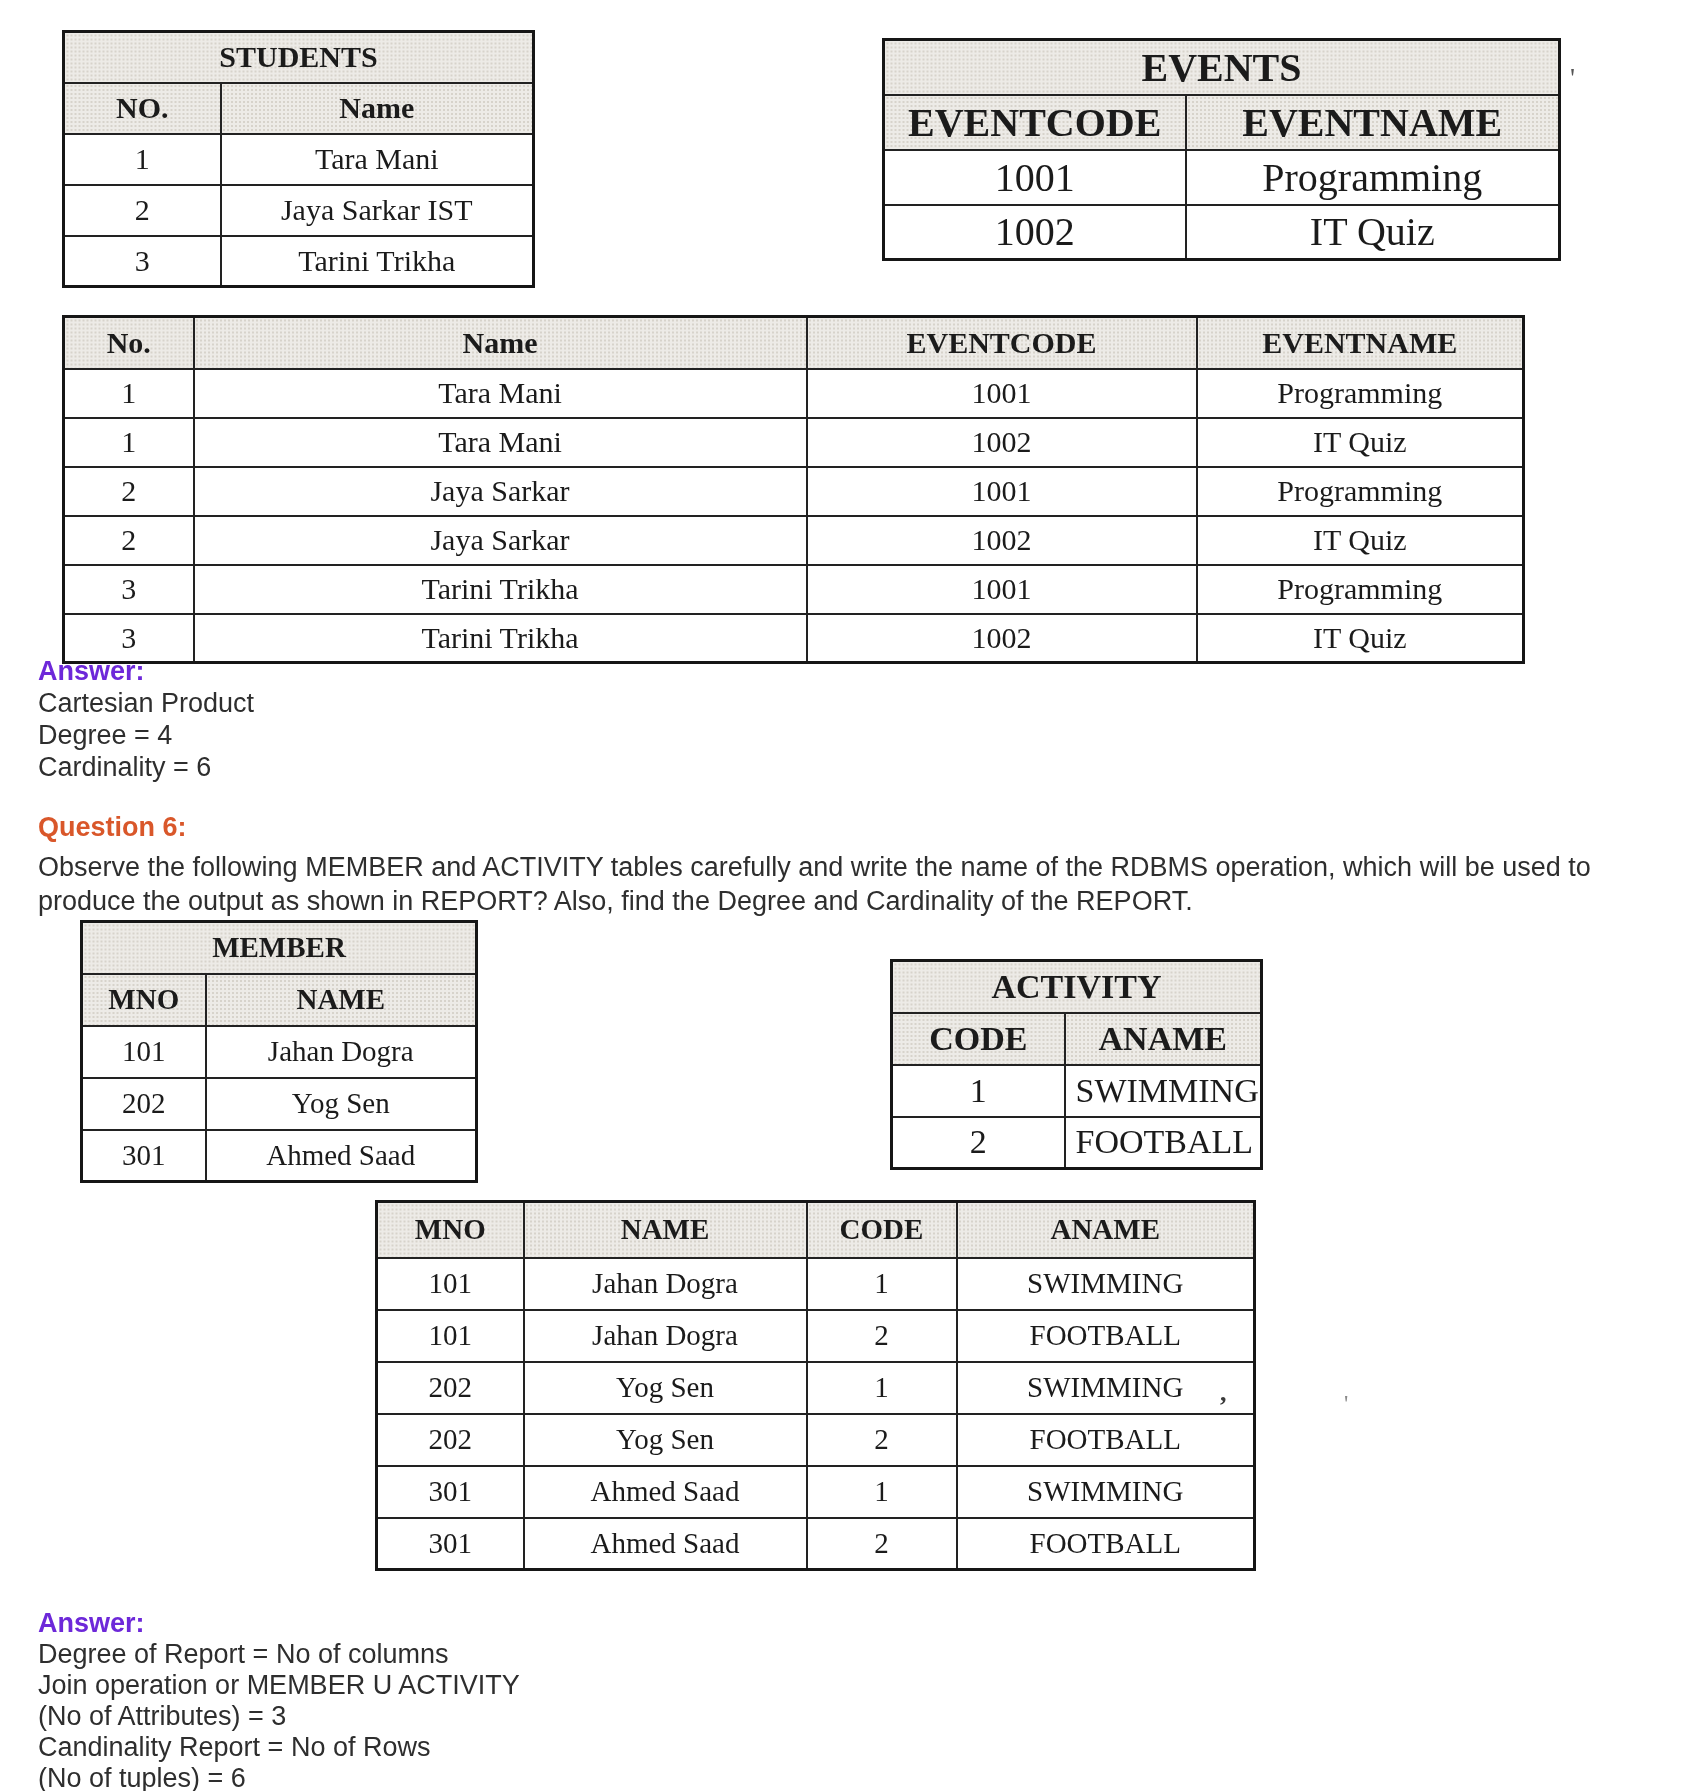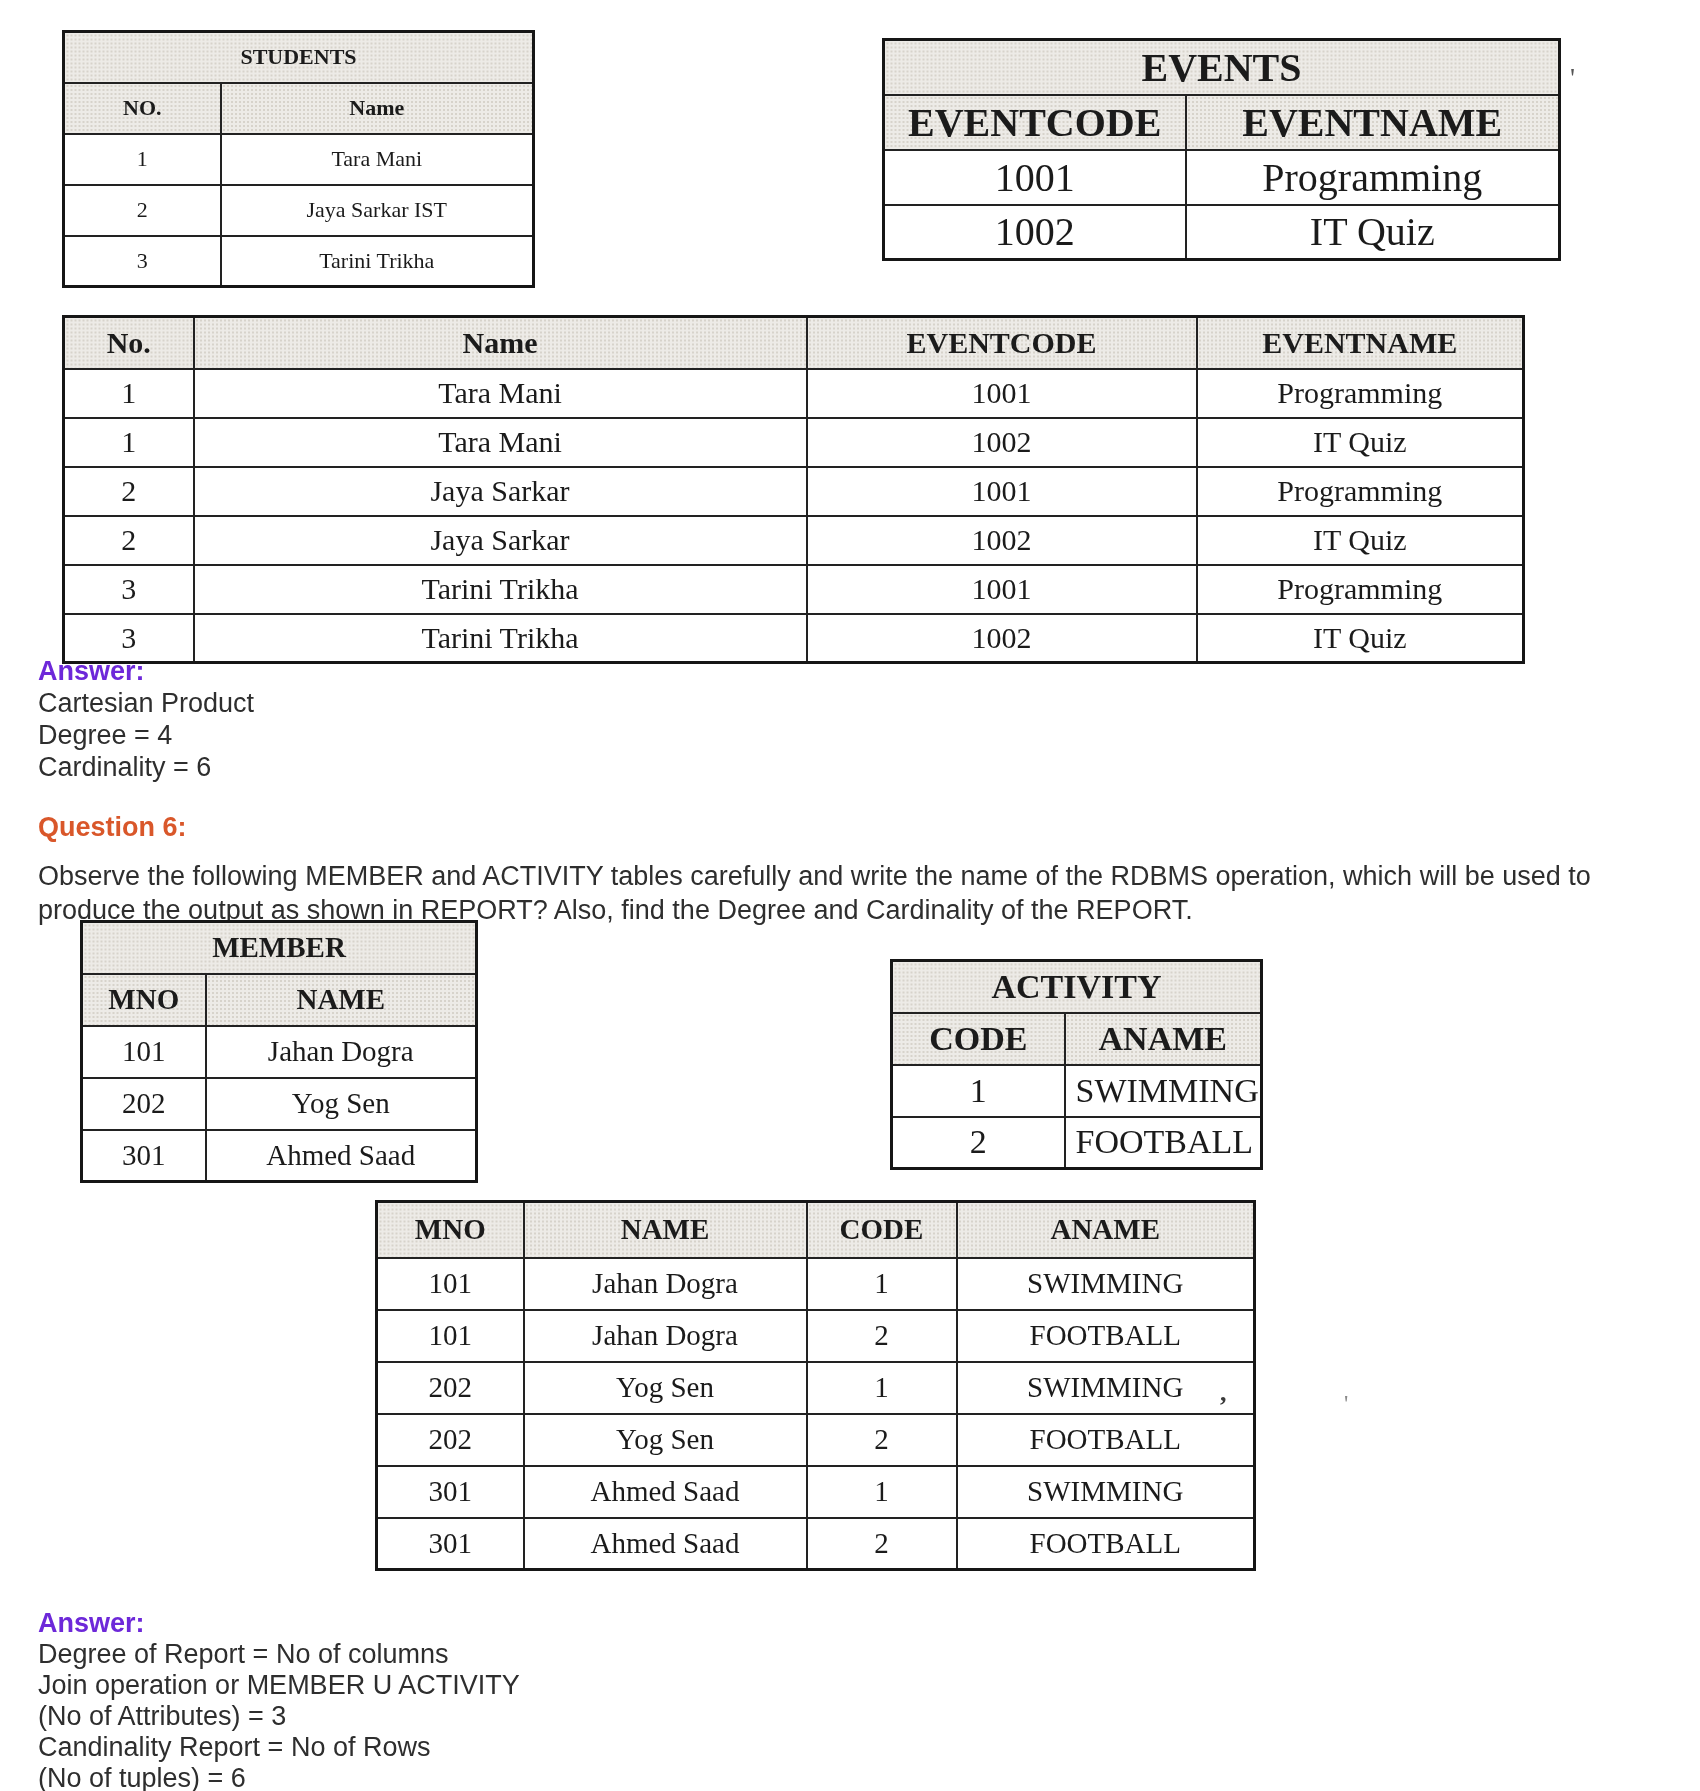--- a/index.html
+++ b/index.html
@@ -10,21 +10,21 @@
   table.tbl{position:absolute;border-collapse:collapse;table-layout:fixed;
             border:3px solid #161616;}
   .tbl th,.tbl td{border:2px solid #222222;text-align:center;vertical-align:middle;
                   padding:0;font-weight:normal;overflow:hidden;white-space:nowrap;}
   .tbl tr.title th,.tbl tr.head th{
       font-weight:bold;
       background-color:#edebe7;
       background-image:radial-gradient(#d7d3cb 1px, rgba(0,0,0,0) 1px);
       background-size:4px 4px;}
 
-  .students{left:62px;top:30px;width:470px;font-size:22px;}
+  .students{left:62px;top:30px;width:470px;font-size:30px;}
   .students tr{height:51px;}
   .students col.c1{width:157px;} .students col.c2{width:313px;}
 
   .events{left:882px;top:38px;width:676px;font-size:40px;}
   .events tr.title{height:55px;} .events tr{height:55px;}
   .events col.c1{width:302px;} .events col.c2{width:374px;}
 
   .cartesian{left:62px;top:315px;width:1460px;font-size:30px;}
   .cartesian tr.head{height:52px;} .cartesian tr{height:49px;}
   .cartesian col.c1{width:130px;} .cartesian col.c2{width:613px;}
@@ -44,21 +44,21 @@
   .report col.c1{width:147px;} .report col.c2{width:283px;}
   .report col.c3{width:150px;} .report col.c4{width:298px;}
 
   
   .textblock{position:absolute;font-family:"Liberation Sans",sans-serif;
              font-size:27px;line-height:32px;color:#2e2e2e;}
   .ans1{left:38px;top:655px;}
   .ans2{left:38px;top:1608px;line-height:31px;}
   .label-green{color:#6d28d9;font-weight:bold;}
   .q6{left:38px;top:810px;width:1645px;line-height:34px;}
-  .label-orange{color:#d9572a;font-weight:bold;margin-bottom:15px;}
+  .label-orange{color:#d9572a;font-weight:bold;margin-bottom:6px;}
 
   
   .artifact{position:absolute;font-family:"Liberation Serif",serif;}
   .art1{left:1570px;top:62px;font-size:28px;color:#555555;}
   .art2{left:1220px;top:1378px;font-size:26px;color:#3a3a3a;font-weight:bold;}
   .art3{left:1344px;top:1390px;font-size:24px;color:#8a8a8a;}
 </style>
 </head>
 <body>
 

